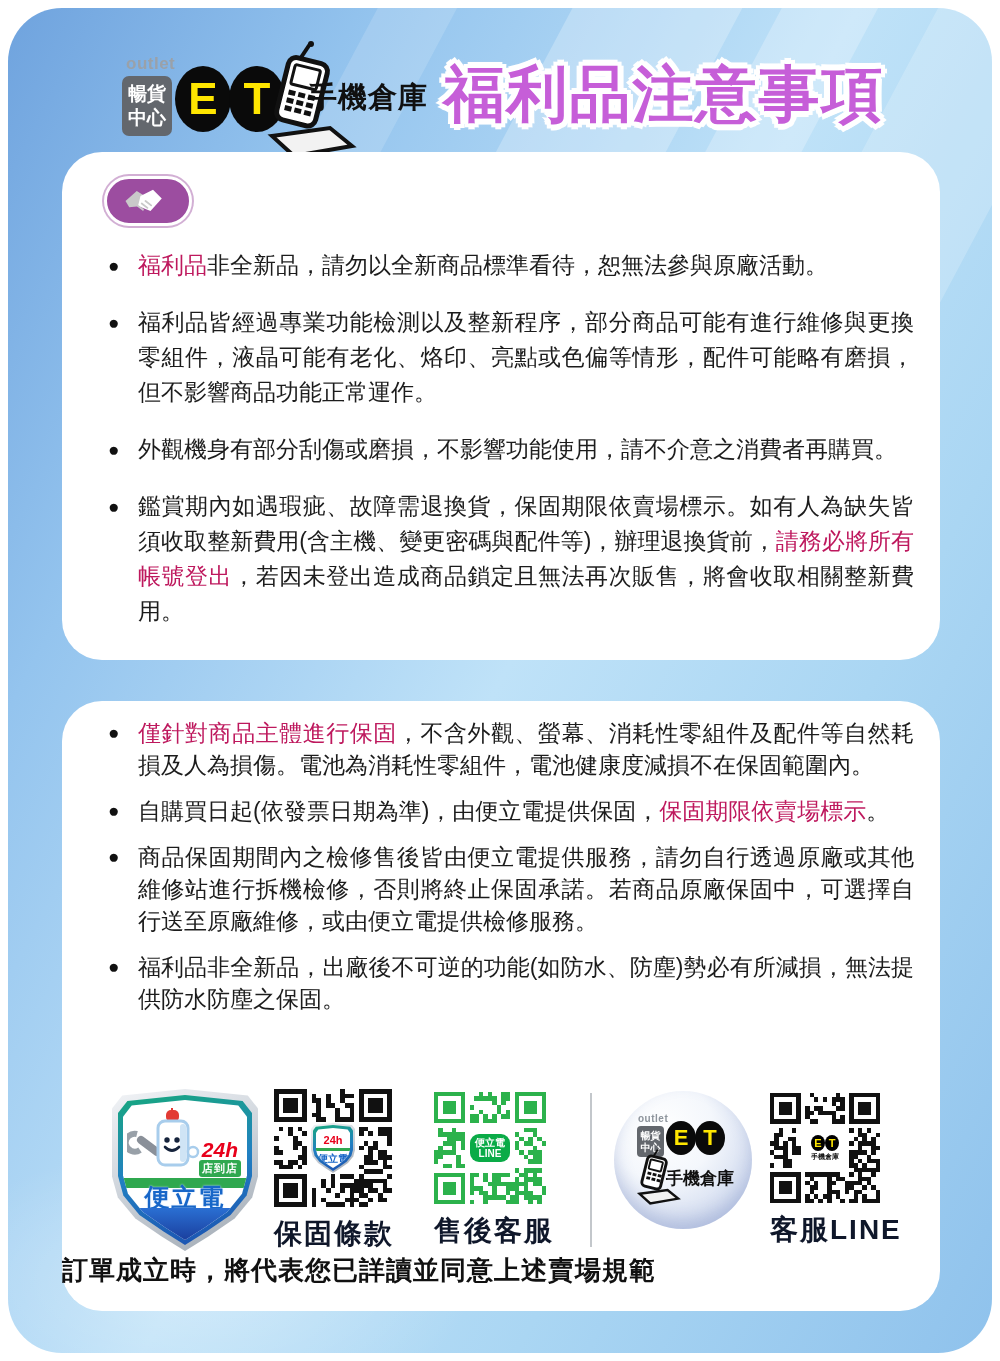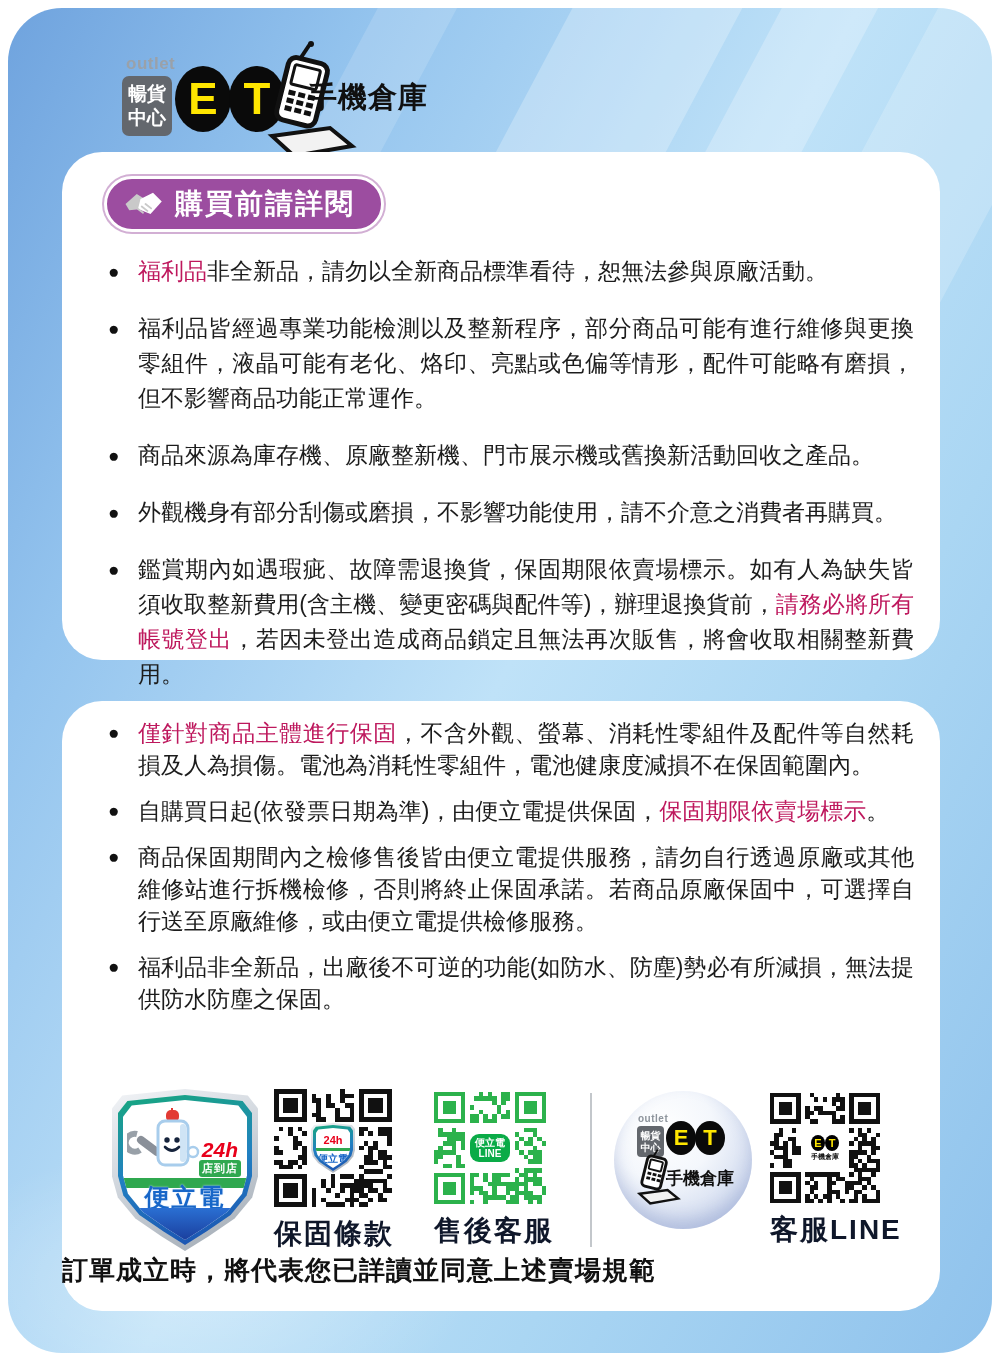--- a/index.html
+++ b/index.html
@@ -155,34 +155,33 @@
           <rect x="35" y="69" width="7" height="5"></rect>
             <rect x="45" y="69" width="7" height="5"></rect>
             <rect x="55" y="69" width="7" height="5"></rect>
         </g>
       </g>
       <path d="M20 96 L78 88 L100 106 L42 116 Z" fill="#f2f2f2" stroke="#111" stroke-width="4"></path>
     </svg>
     <div class="storename">手機倉庫</div>
   </div>
 
+  <h1 class="title" style="margin:0;">福利品注意事項</h1>
 
   <section class="card card1">
     <div class="pill">
       <svg class="picon" viewBox="0 0 64 44">
         <path d="M4 22 L22 6 L38 16 L30 30 L10 32 Z" fill="#c9c9c9"></path>
         <path d="M28 14 L48 4 L62 18 L44 38 L24 30 Z" fill="#ffffff"></path>
         <path d="M24 30 l8 6 M30 26 l9 7 M36 22 l9 7" stroke="#c9c9c9" stroke-width="3" fill="none" stroke-linecap="round"></path>
       </svg>
-      <span>購買前請詳閱</span>
     </div>
     <ul class="bullets">
         <li><span class="rd">福利品</span><span>非全新品，請勿以全新商品標準看待，恕無法參與原廠活動。</span></li>
         <li><span>福利品皆經過專業功能檢測以及整新程序，部分商品可能有進行維修與更換零組件，液晶可能有老化、烙印、亮點或色偏等情形，配件可能略有磨損，但不影響商品功能正常運作。</span></li>
-        <li><span>商品來源為庫存機、原廠整新機、門市展示機或舊換新活動回收之產品。</span></li>
         <li><span>外觀機身有部分刮傷或磨損，不影響功能使用，請不介意之消費者再購買。</span></li>
         <li><span>鑑賞期內如遇瑕疵、故障需退換貨，保固期限依賣場標示。如有人為缺失皆須收取整新費用(含主機、變更密碼與配件等)，辦理退換貨前，</span><span class="rd">請務必將所有帳號登出</span><span>，若因未登出造成商品鎖定且無法再次販售，將會收取相關整新費用。</span></li>
       </ul>
   </section>
 
   <section class="card card2">
     <ul class="bullets">
         <li><span class="rd">僅針對商品主體進行保固</span><span>，不含外觀、螢幕、消耗性零組件及配件等自然耗損及人為損傷。電池為消耗性零組件，電池健康度減損不在保固範圍內。</span></li>
         <li><span>自購買日起(依發票日期為準)，由便立電提供保固，</span><span class="rd">保固期限依賣場標示</span><span>。</span></li>
         <li><span>商品保固期間內之檢修售後皆由便立電提供服務，請勿自行透過原廠或其他維修站進行拆機檢修，否則將終止保固承諾。若商品原廠保固中，可選擇自行送至原廠維修，或由便立電提供檢修服務。</span></li>

